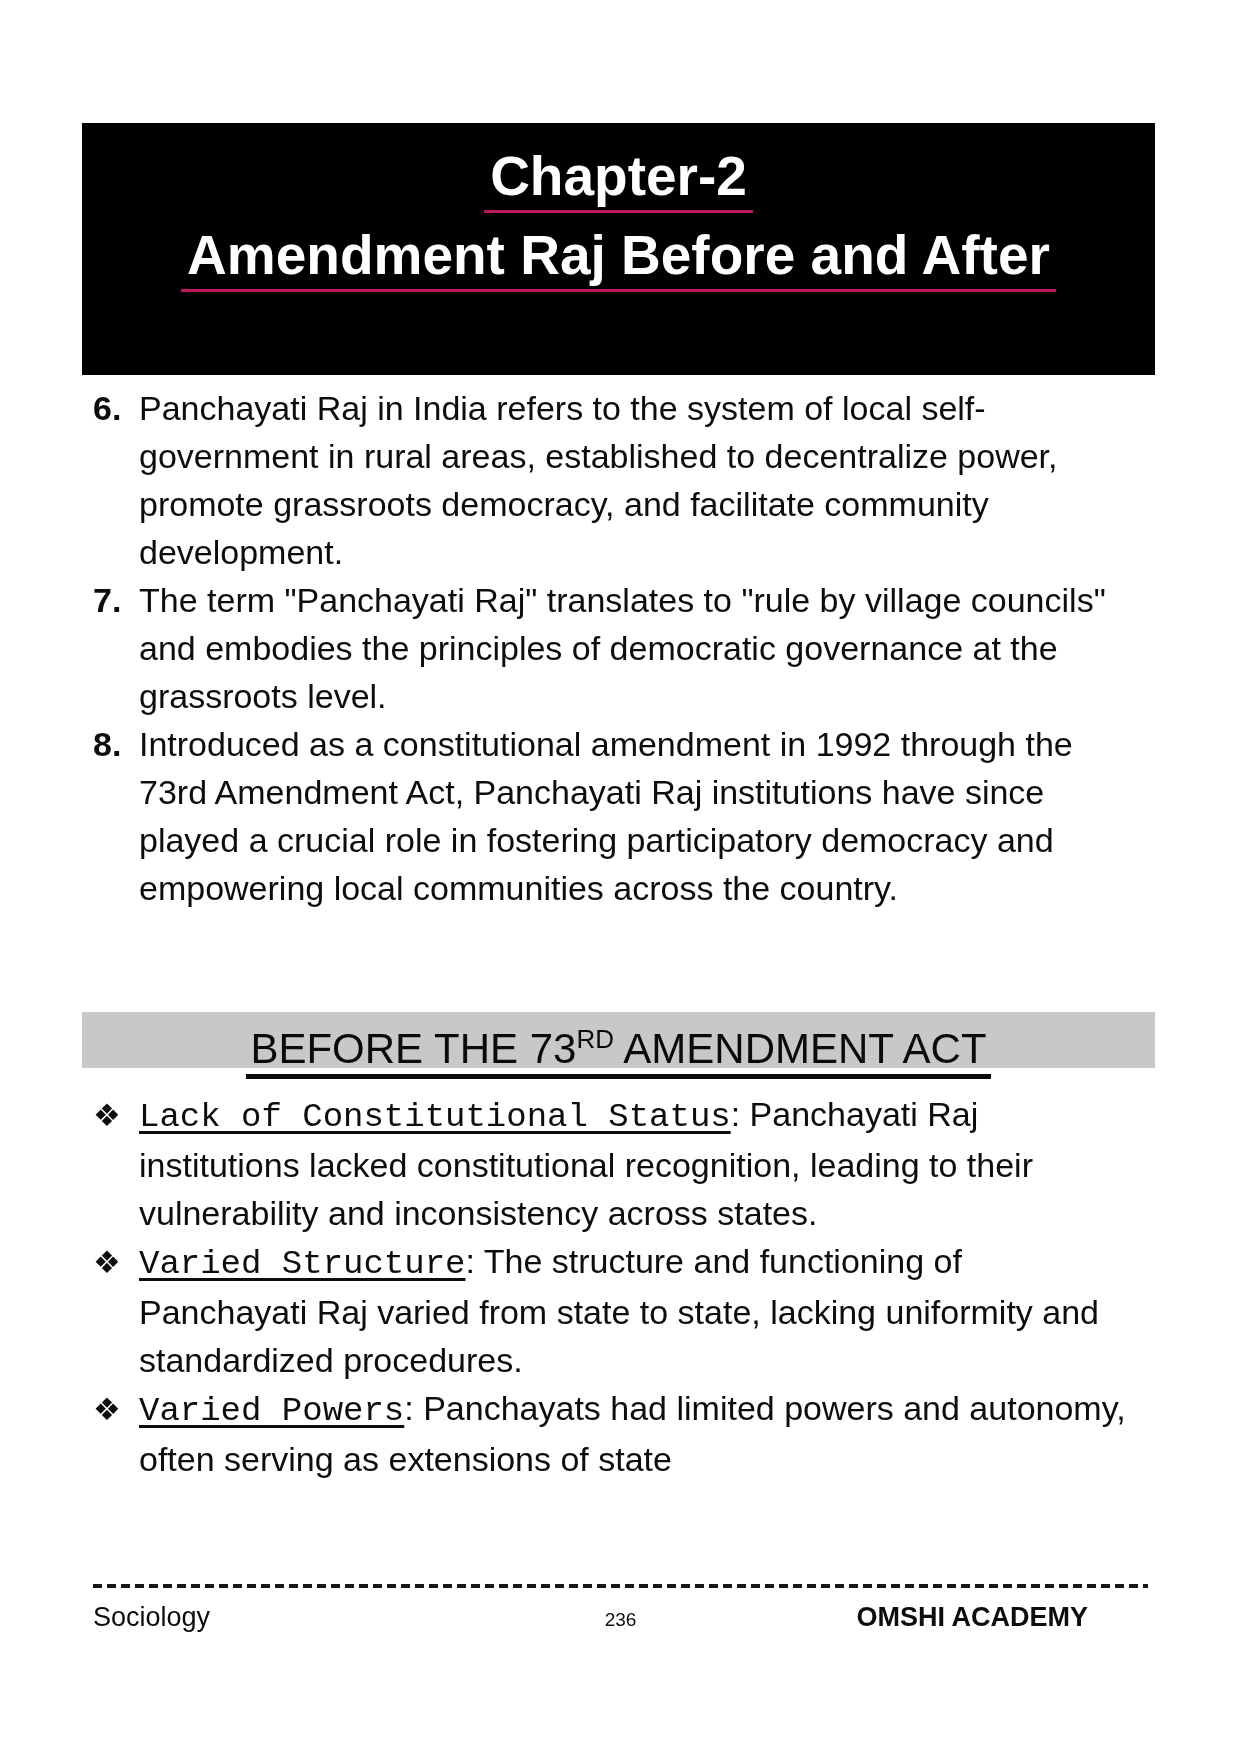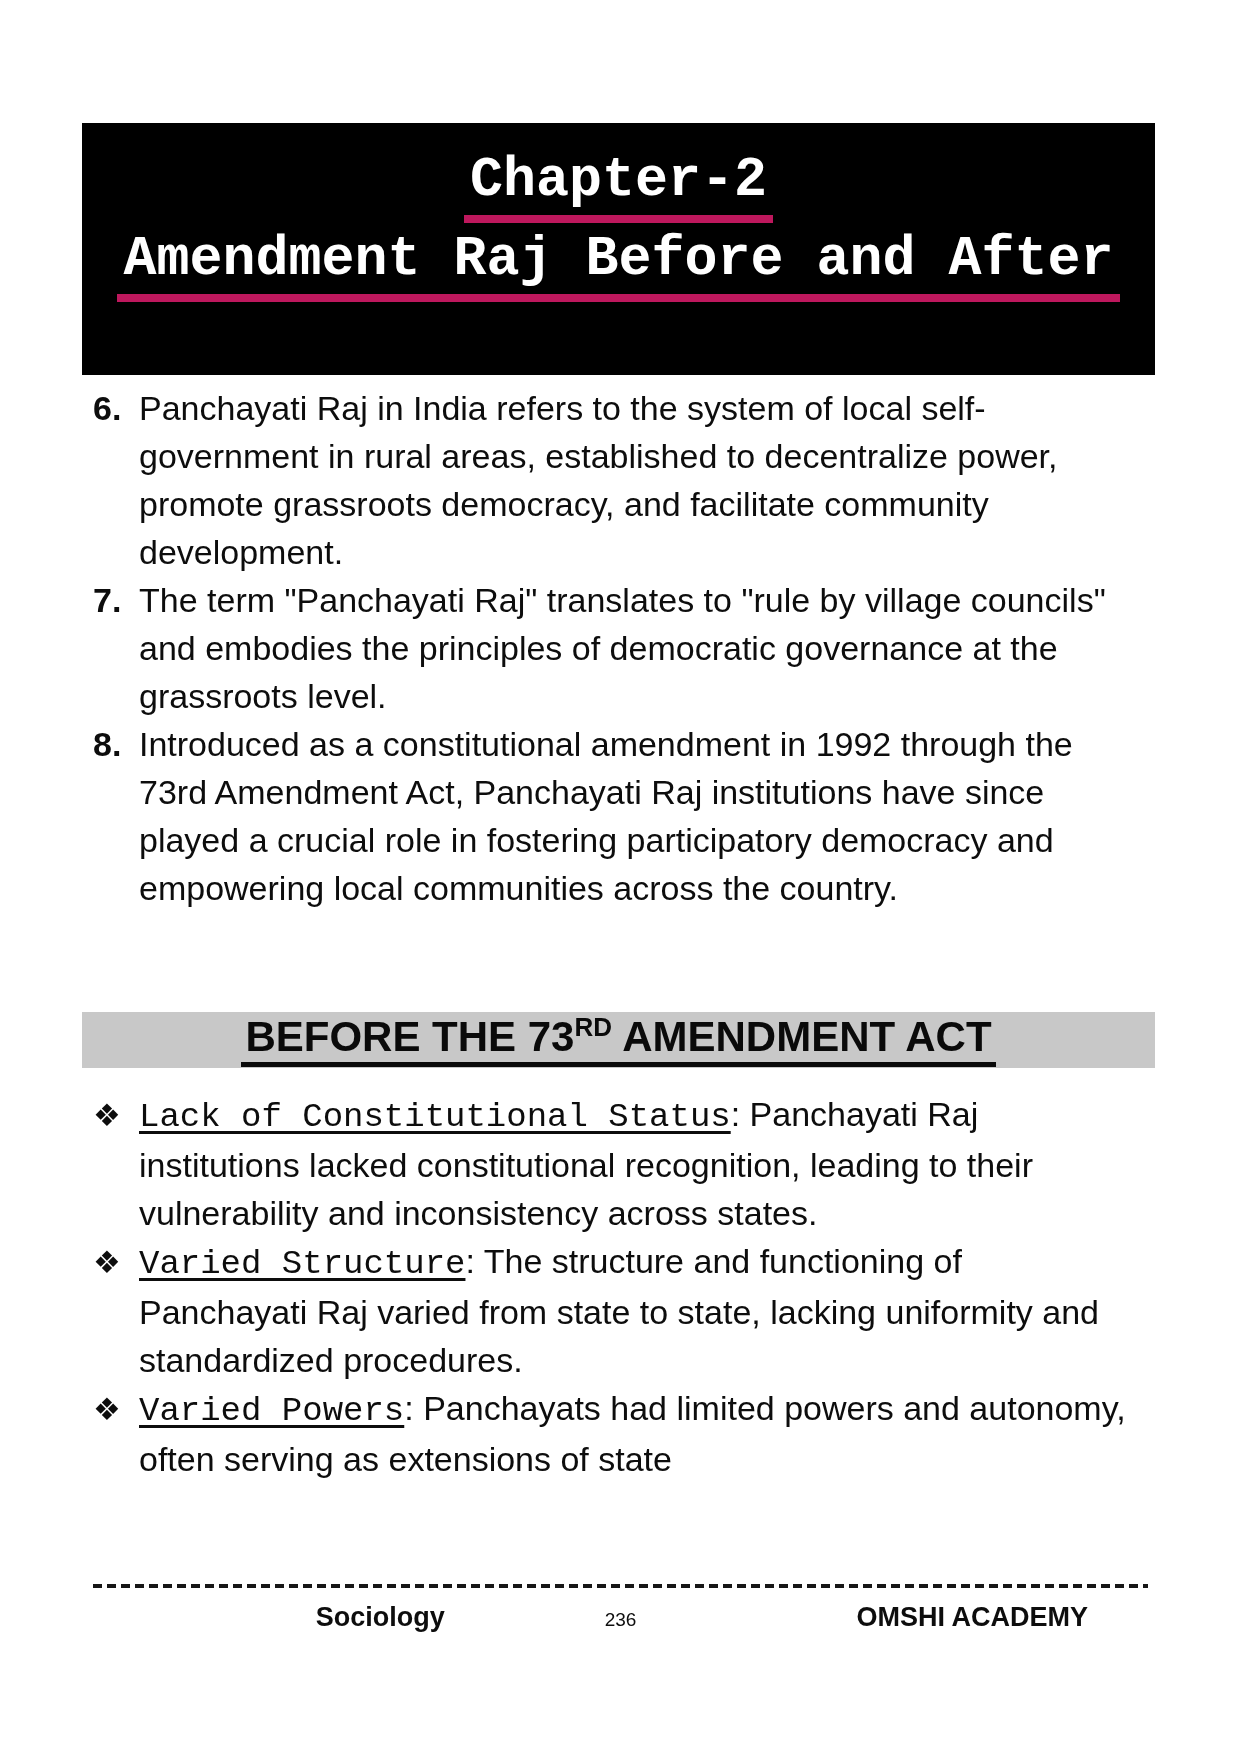--- a/index.html
+++ b/index.html
@@ -26,23 +26,22 @@
   .chapter-line {
     height: 79px;
     line-height: 79px;
     font-size: 55px;
     font-weight: bold;
     white-space: nowrap;
   }
   .chapter-line > span {
     display: inline-block;
     line-height: 1.1;
-    border-bottom: 8px solid #be185d;
+    border-bottom: 3px solid #be185d;
     padding: 0 6px 3px 6px;
-    font-family: Liberation Mono, monospace;
   }
 
   
   .numbered-list {
     position: absolute;
     left: 93px; top: 384px;
     width: 1046px;
     font-size: 34px;
     line-height: 48px;
   }
@@ -60,23 +59,23 @@
   .section-banner {
     position: absolute;
     left: 82px; top: 1012px;
     width: 1073px; height: 56px;
     background: #c8c8c8;
     text-align: center;
     color: #0a0a0a;
   }
   .section-banner .banner-inner {
     display: inline-block;
-    margin-top: 3px;
+    margin-top: 15px;
     font-size: 42px;
-    font-weight: bold;
+    font-weight: normal;
     line-height: 1.05;
     border-bottom: 5px solid #0a0a0a;
     padding: 0 4px 3px 4px;
     white-space: nowrap;
   }
   .section-banner sup {
     font-size: 26px;
     vertical-align: super;
     line-height: 0;
   }
@@ -115,22 +114,22 @@
   }
   .footer-row {
     position: absolute;
     left: 93px; top: 1602px;
     width: 1055px;
     display: flex;
     align-items: baseline;
   }
   .footer-row .cell { flex: 1; }
   .footer-subject {
-    text-align: right;
-    font-weight: bold;
+    text-align: left;
+    font-weight: normal;
     font-size: 27px;
   }
   .footer-page {
     text-align: center;
     font-size: 19px;
     font-weight: normal;
   }
   .footer-org {
     text-align: center;
     font-weight: bold;

